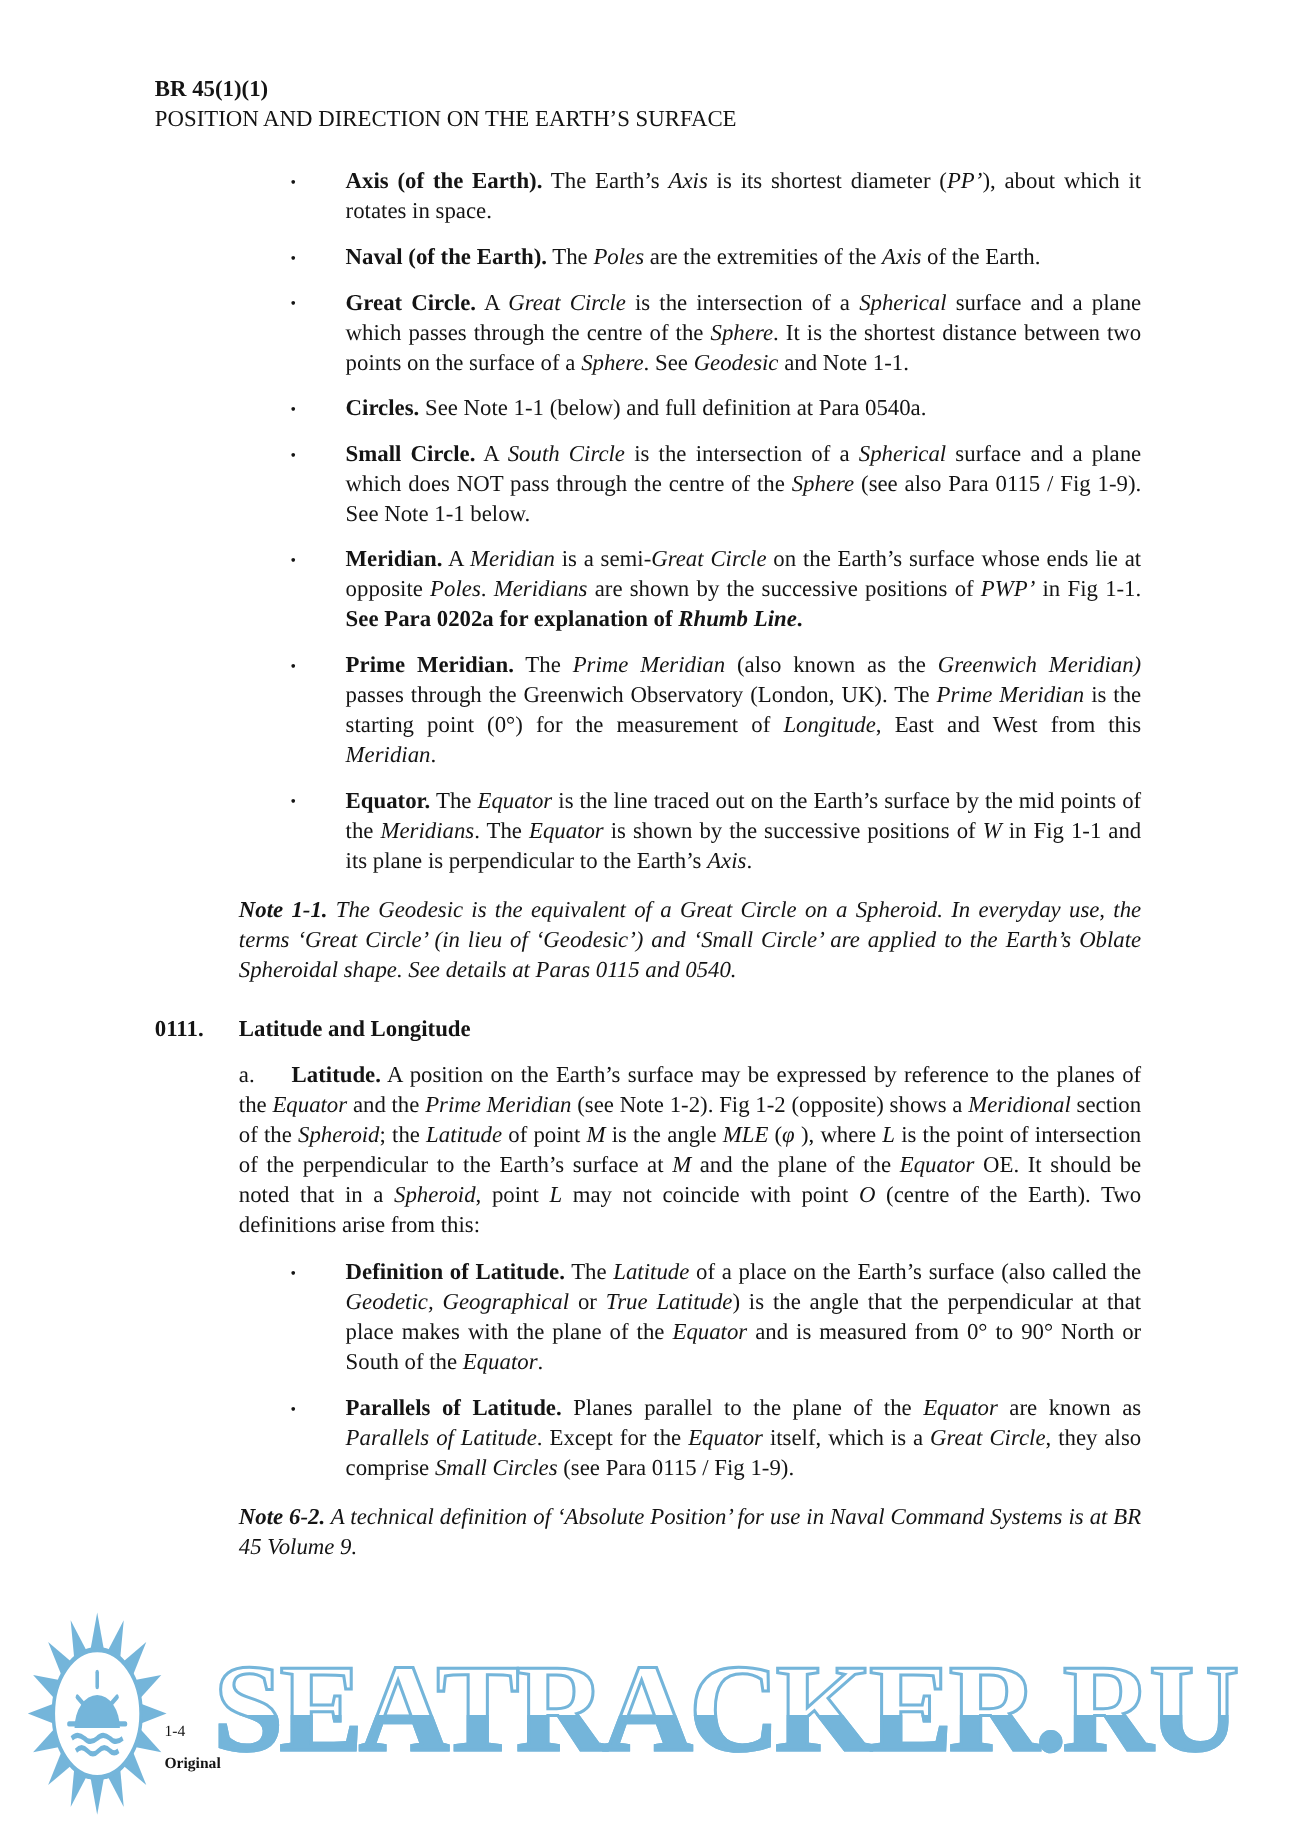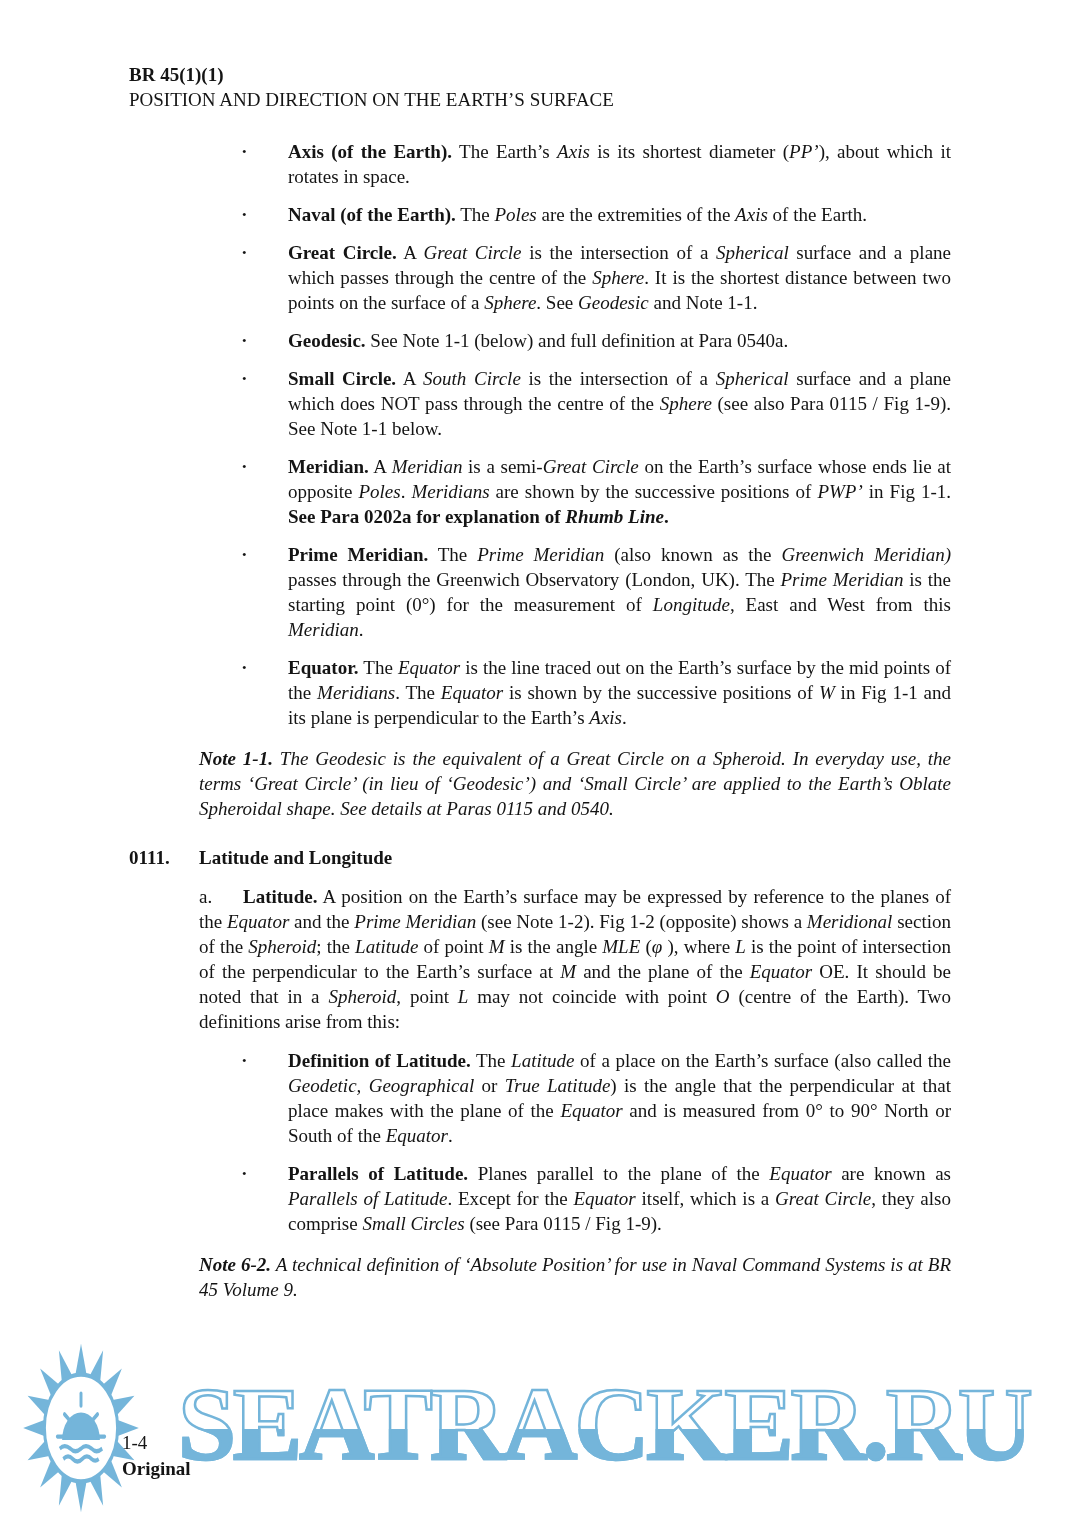--- a/index.html
+++ b/index.html
@@ -23,21 +23,21 @@
   .letter-box { display:inline-block; width:44px; }
 
   .bullet { position:relative; padding-left:159px; text-align:justify; margin-bottom:13px; }
   .bullet .dot { position:absolute; left:113px; top:0; font-size:13px; line-height:25px; }
 
   .note { padding-left:70px; text-align:justify; margin:16px 0 22px; }
 
   .section-heading { font-weight:bold; margin:24px 0 14px; }
   .section-heading .sec-num { display:inline-block; width:70px; }
 
-  .footer { position:absolute; left:122px; top:1430px; font-size:19px; line-height:26px; z-index:7; }
+  .footer { position:absolute; left:137px; top:1430px; font-size:13px; line-height:26px; z-index:7; }
   .footer .orig { font-weight:bold; }
 
   .watermark { position:absolute; left:0; top:1338px; width:940px; height:189px; pointer-events:none; z-index:5; }
   .wm-text {
     position:absolute; left:178px; top:26px;
     font-size:104px; font-weight:bold; letter-spacing:-3px; white-space:nowrap;
     font-family:"Liberation Serif", serif;
     background:linear-gradient(to bottom, rgba(255,255,255,0) 55%, #74b5da 55%);
     -webkit-background-clip:text; background-clip:text;
     color:transparent;
@@ -64,21 +64,21 @@
     <span class="rich"><span class="b">Naval (of the Earth).</span><span>  The </span><span class="i">Poles</span><span> are the extremities of the </span><span class="i">Axis</span><span> of the Earth.</span></span>
   </div>
 
   <div class="bullet">
     <span class="dot">•</span>
     <span class="rich"><span class="b">Great Circle.</span><span>  A </span><span class="i">Great Circle</span><span> is the intersection of a </span><span class="i">Spherical</span><span> surface and a plane which passes through the centre of the </span><span class="i">Sphere</span><span>.  It is the shortest distance between two points on the surface of a </span><span class="i">Sphere</span><span>.  See </span><span class="i">Geodesic</span><span> and Note 1-1.</span></span>
   </div>
 
   <div class="bullet">
     <span class="dot">•</span>
-    <span class="rich"><span class="b">Geodesic.</span><span>  See Note 1-1 (below) and full definition at Para 0540a.</span></span>
+    <span class="rich"><span class="b">Circles.</span><span>  See Note 1-1 (below) and full definition at Para 0540a.</span></span>
   </div>
 
   <div class="bullet">
     <span class="dot">•</span>
     <span class="rich"><span class="b">Small Circle.</span><span>  A </span><span class="i">South Circle</span><span> is the intersection of a </span><span class="i">Spherical</span><span> surface and a plane which does NOT pass through the centre of the </span><span class="i">Sphere</span><span> (see also Para 0115 / Fig 1-9).  See Note 1-1 below.</span></span>
   </div>
 
   <div class="bullet">
     <span class="dot">•</span>
     <span class="rich"><span class="b">Meridian.</span><span>  A </span><span class="i">Meridian</span><span> is a semi-</span><span class="i">Great Circle</span><span> on the Earth’s surface whose ends lie at opposite </span><span class="i">Poles</span><span>.  </span><span class="i">Meridians</span><span> are shown by the successive positions of </span><span class="i">PWP’</span><span> in Fig 1-1.  </span><span class="b">See Para 0202a for explanation of </span><span class="b i">Rhumb Line</span><span class="b">.</span></span>

